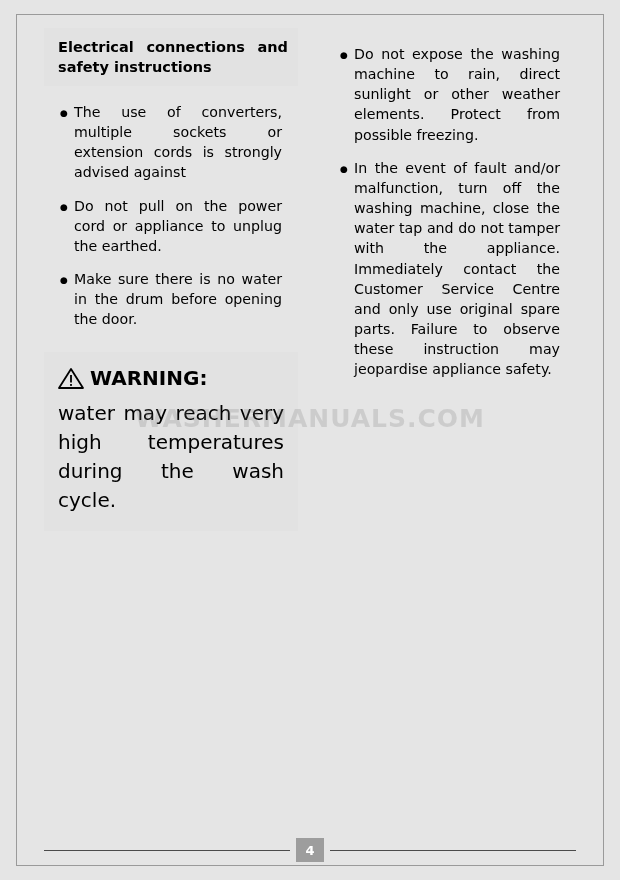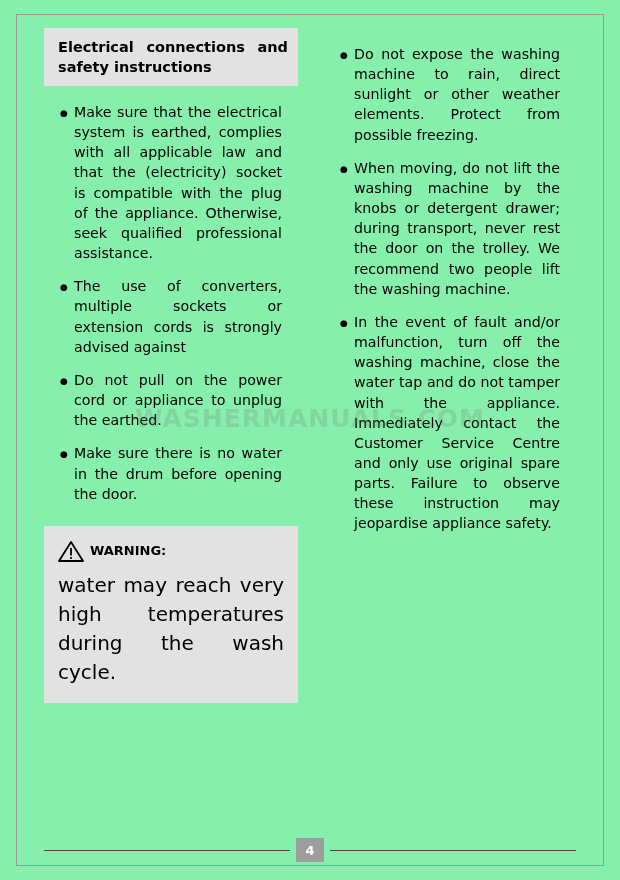--- a/index.html
+++ b/index.html
@@ -12,21 +12,21 @@
     background: #ffffff;
     font-family: "DejaVu Sans", sans-serif;
     overflow: hidden;
     position: relative;
   }
   .page {
     position: absolute;
     left: 0; top: 0;
     width: 620px;
     height: 880px;
-    background: #86efac;
+    background: #e5e5e5;
     box-sizing: border-box;
     padding-left: 46px;
   }
   .page-border {
     position: absolute;
     left: 16px; top: 14px;
     width: 588px;
     height: 852px;
     border: 1px solid #9a9a9a;
     box-sizing: border-box;
@@ -96,21 +96,21 @@
     box-sizing: border-box;
     width: 254px;
   }
   .warning-title {
     display: flex;
     align-items: center;
     gap: 6px;
     margin-bottom: 9px;
   }
   .warning-title .wtext {
-    font-size: 13px;
+    font-size: 20px;
     font-weight: bold;
     color: #000;
   }
   .tri-icon {
     display: inline-block;
     width: 26px;
     height: 22px;
   }
   .warning-body {
     font-size: 20px;
@@ -170,23 +170,20 @@
   <div class="page-border"></div>
 
   <div class="columns">
 
     <div class="col">
       <div class="heading-box">
         <span class="heading-text">Electrical connections and safety instructions</span>
       </div>
 
       <ul class="bullets">
-        <li>
-            <span class="para last">Make sure that the electrical system is earthed, complies with all applicable law and that the (electricity) socket is compatible with the plug of the appliance. Otherwise, seek qualified professional assistance.</span>
-          </li>
         <li>
             <span class="para last">The use of converters, multiple sockets or extension cords is strongly advised against</span>
           </li>
         <li>
             <span class="para last">Do not pull on the power cord or appliance to unplug the earthed.</span>
           </li>
         <li>
             <span class="para last">Make sure there is no water in the drum before opening the door.</span>
           </li>
       </ul>
@@ -205,23 +202,20 @@
         <span class="warning-body">water may reach very high temperatures during the wash cycle.</span>
       </div>
     </div>
 
     <div class="col">
       <ul class="bullets">
         <li>
             <span class="para last">Do not expose the washing machine to rain, direct sunlight or other weather elements. Protect from possible freezing.</span>
           </li>
         <li>
-            <span class="para last">When moving, do not lift the washing machine by the knobs or detergent drawer; during transport, never rest the door on the trolley. We recommend two people lift the washing machine.</span>
-          </li>
-        <li>
             <span class="para last">In the event of fault and/or malfunction, turn off the washing machine, close the water tap and do not tamper with the appliance.
 Immediately contact the Customer Service Centre and only use original spare parts. Failure to observe these instruction may jeopardise appliance safety.</span>
           </li>
       </ul>
     </div>
 
   </div>
 
   <div class="watermark">WASHERMANUALS.COM</div>
 

